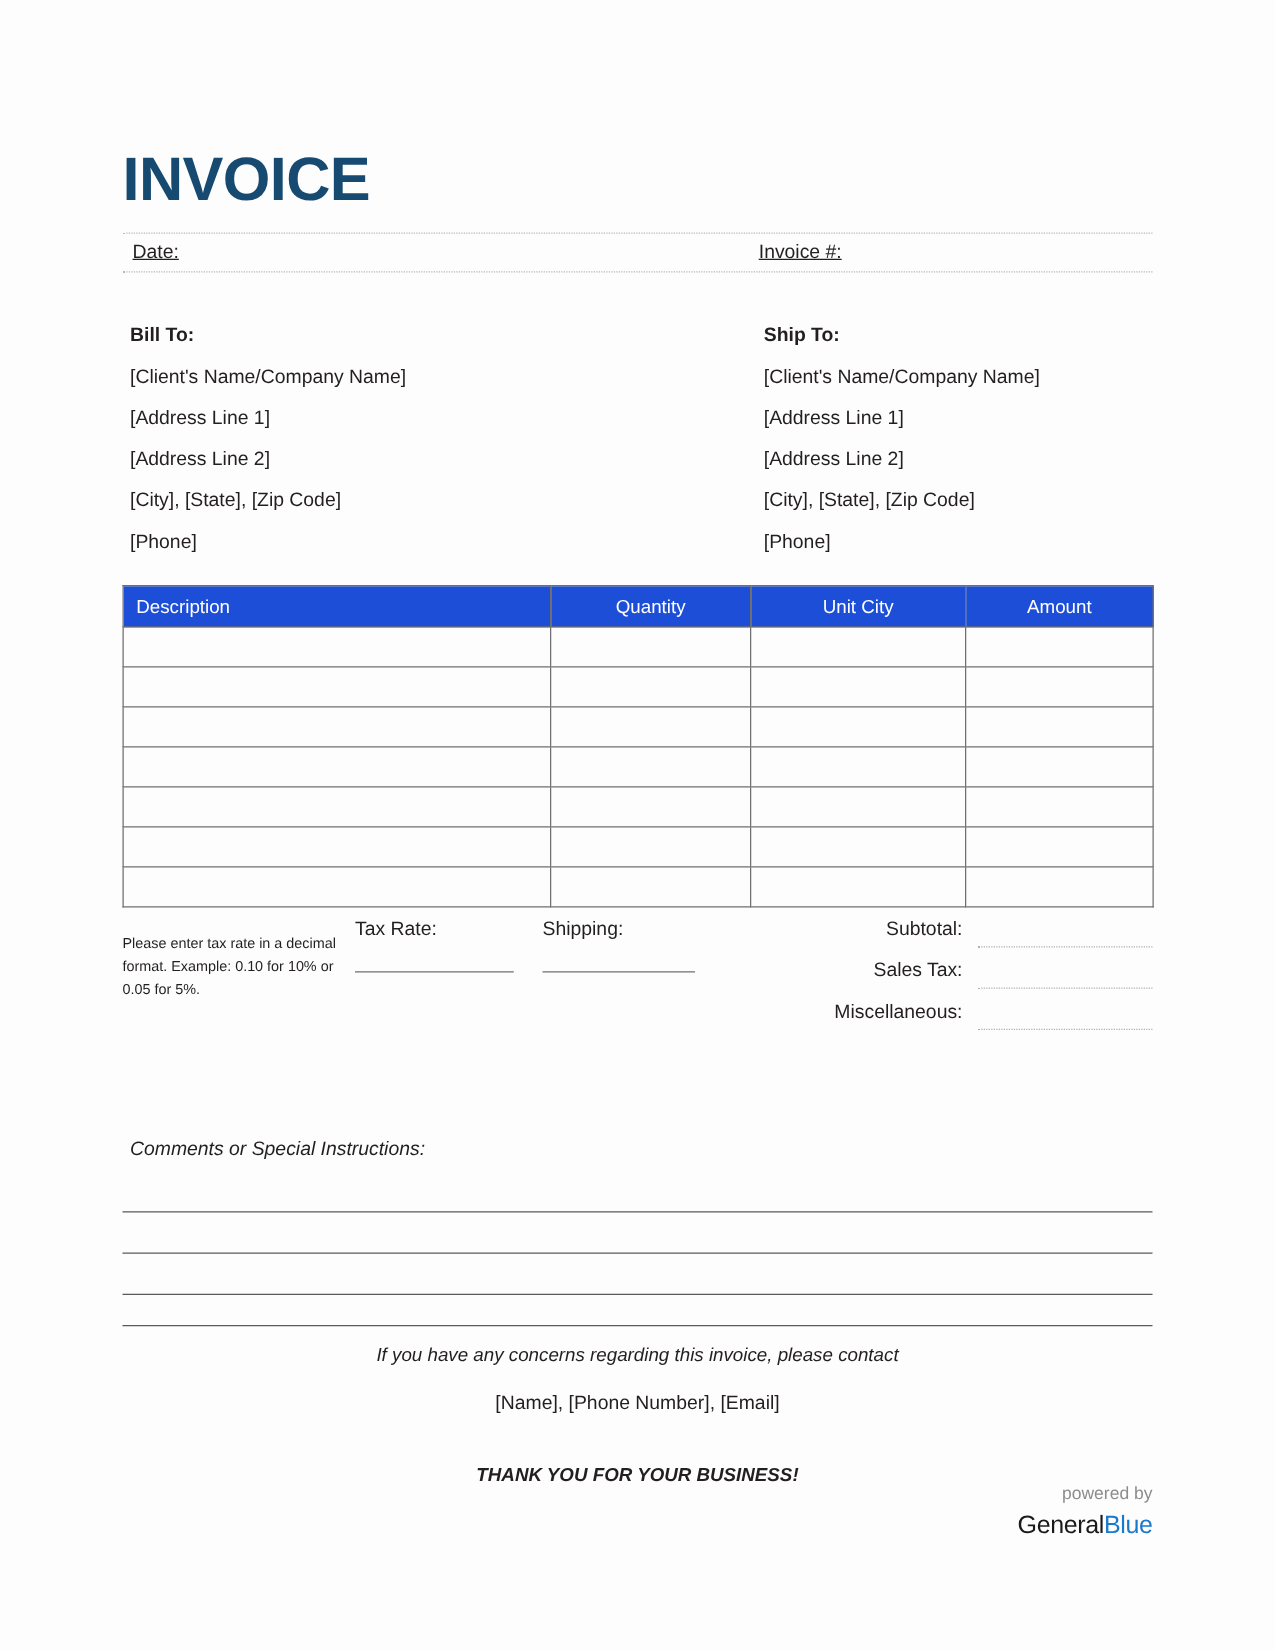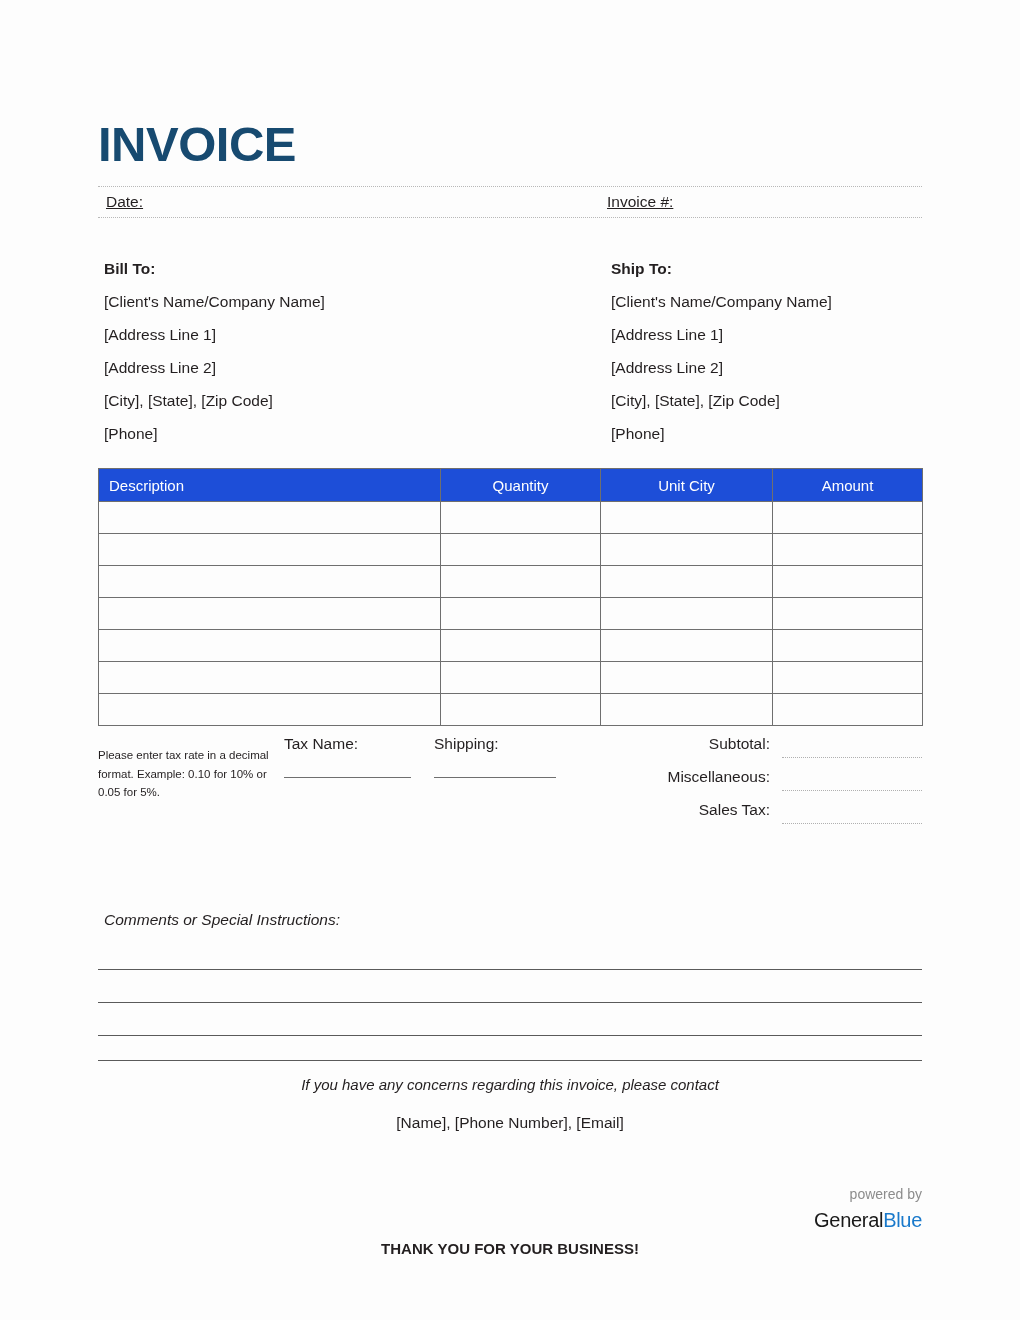--- a/index.html
+++ b/index.html
@@ -189,21 +189,21 @@
 
   
   .foot {
     position: absolute;
     left: 98px;
     width: 824px;
     text-align: center;
   }
   .foot.f1 { top: 1076px; font-size: 15px; font-style: italic; }
   .foot.f2 { top: 1114px; font-size: 15.5px; }
-  .foot.f3 { top: 1240px; font-size: 15px; font-weight: bold; }
+  .foot.f3 { top: 1172px; font-size: 15px; font-style: italic; font-weight: bold; }
 
   
   .logo {
     position: absolute;
     right: 98px;
     top: 1185px;
     text-align: right;
   }
   .logo .pb {
     font-size: 14px;
@@ -305,40 +305,40 @@
         <td></td>
         <td></td>
         <td></td>
       </tr>
     </tbody>
   </table>
 
   <div class="note">Please enter tax rate in a decimal format. Example: 0.10 for 10% or 0.05 for 5%.</div>
 
   <div class="fieldgrp grp-tax">
-    <div class="flabel">Tax Name:</div>
+    <div class="flabel">Tax Rate:</div>
     <div class="fline"></div>
   </div>
 
   <div class="fieldgrp grp-ship">
     <div class="flabel">Shipping:</div>
     <div class="fline"></div>
   </div>
 
   <div class="totals">
     <div class="trow">
       <div class="tl">Subtotal:</div>
       <div class="tv"></div>
     </div>
     <div class="trow">
-      <div class="tl">Miscellaneous:</div>
+      <div class="tl">Sales Tax:</div>
       <div class="tv"></div>
     </div>
     <div class="trow">
-      <div class="tl">Sales Tax:</div>
+      <div class="tl">Miscellaneous:</div>
       <div class="tv"></div>
     </div>
   </div>
 
 
   <div class="comments-hdr">Comments or Special Instructions:</div>
   <div class="cline c1"></div>
   <div class="cline c2"></div>
   <div class="cline c3"></div>
   <div class="cline c4"></div>

